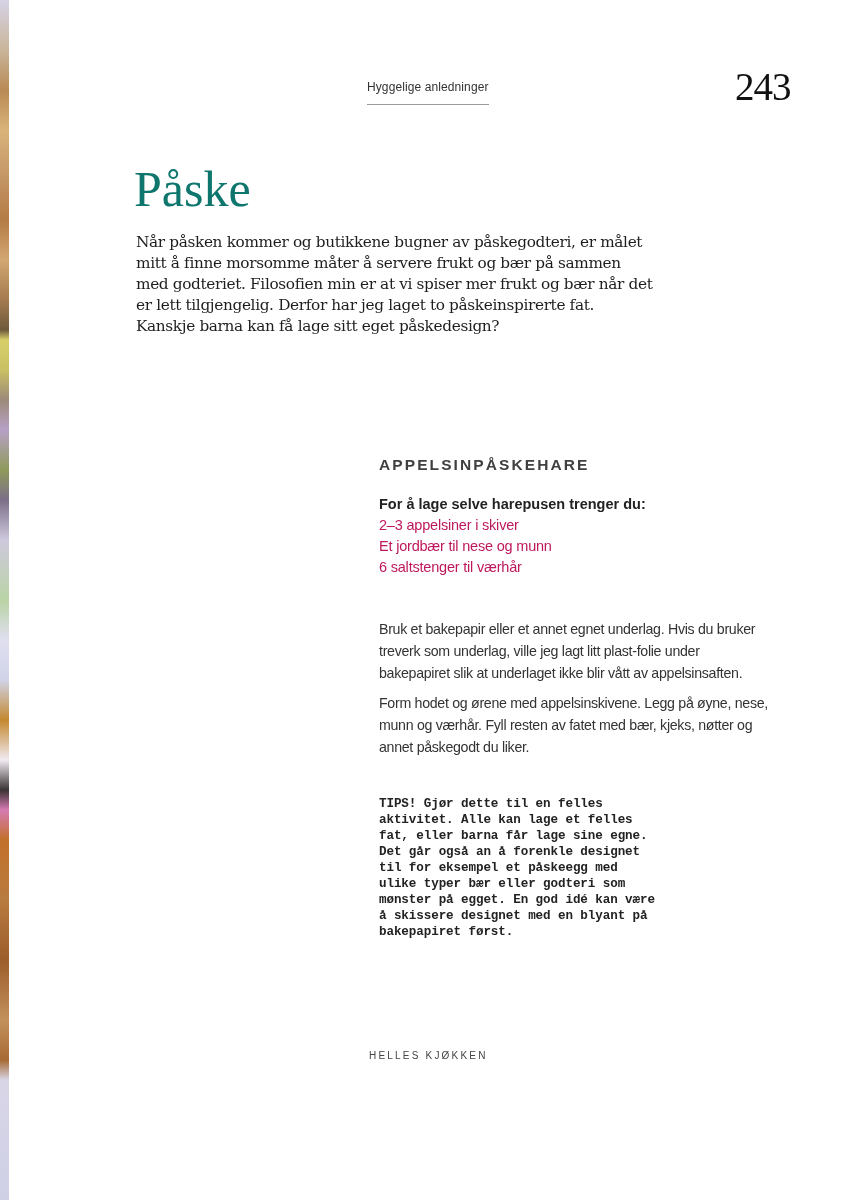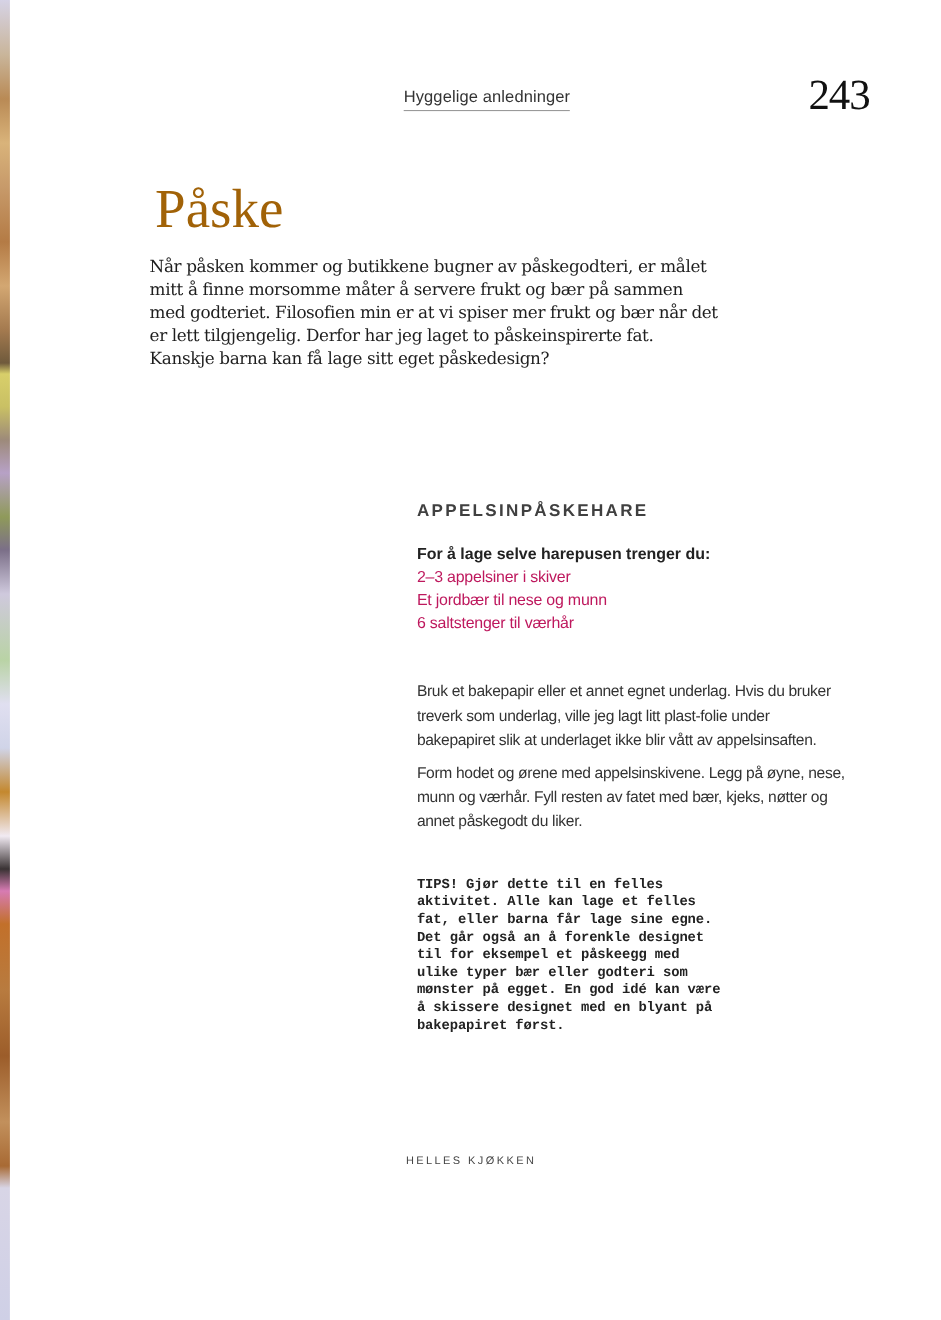--- a/index.html
+++ b/index.html
@@ -14,31 +14,31 @@
       #b47b45 220px, #d3a772 260px, #a47a4f 300px, #6f5a3c 330px,
       #d8cf6a 340px, #c9c064 370px, #9d8a7a 400px, #b7a1c6 430px,
       #8f9a5a 470px, #7b6f88 500px, #cfc9dd 540px, #b9d3a5 600px,
       #e0dff0 640px, #d0d4e8 680px, #c4882e 720px, #f1eaf2 760px,
       #3a3334 790px, #d77bb3 810px, #c2702a 840px, #b87b3f 900px,
       #9c5d2a 960px, #c2905c 1020px, #a86a34 1060px, #d8d5e6 1080px,
       #cfd0e6 1200px);
   }
   .section-label {
     position: absolute; left: 367px; top: 80px;
-    font-family: "Liberation Sans", sans-serif; font-size: 15px; color: #333;
-    padding-bottom: 3px; border-bottom: 1px solid #9a9a9a; letter-spacing: 0.1px;
+    font-family: "Liberation Sans", sans-serif; font-size: 12px; color: #333;
+    padding-bottom: 10px; border-bottom: 1px solid #9a9a9a; letter-spacing: 0.1px;
   }
   .page-number {
     position: absolute; left: 735px; top: 64px;
     font-family: "Liberation Serif", serif; font-size: 39px; color: #111;
     letter-spacing: -1px;
   }
   .title {
-    position: absolute; left: 141px; top: 160px; margin: 0;
-    font-family: "Liberation Serif", serif; font-weight: normal; font-size: 50px; color: #a16207;
+    position: absolute; left: 134px; top: 160px; margin: 0;
+    font-family: "Liberation Serif", serif; font-weight: normal; font-size: 50px; color: #0f766e;
   }
   .intro {
     position: absolute; left: 136px; top: 232px; width: 520px; margin: 0;
     font-family: "DejaVu Serif", serif; font-size: 15.3px; line-height: 21px; color: #1e1e1e;
     letter-spacing: -0.35px;
   }
   .recipe { position: absolute; left: 379px; top: 456px; width: 400px; }
   .recipe-title {
     margin: 0; font-family: "Liberation Sans", sans-serif; font-weight: bold;
     font-size: 15.5px; letter-spacing: 2.1px; color: #404040;

